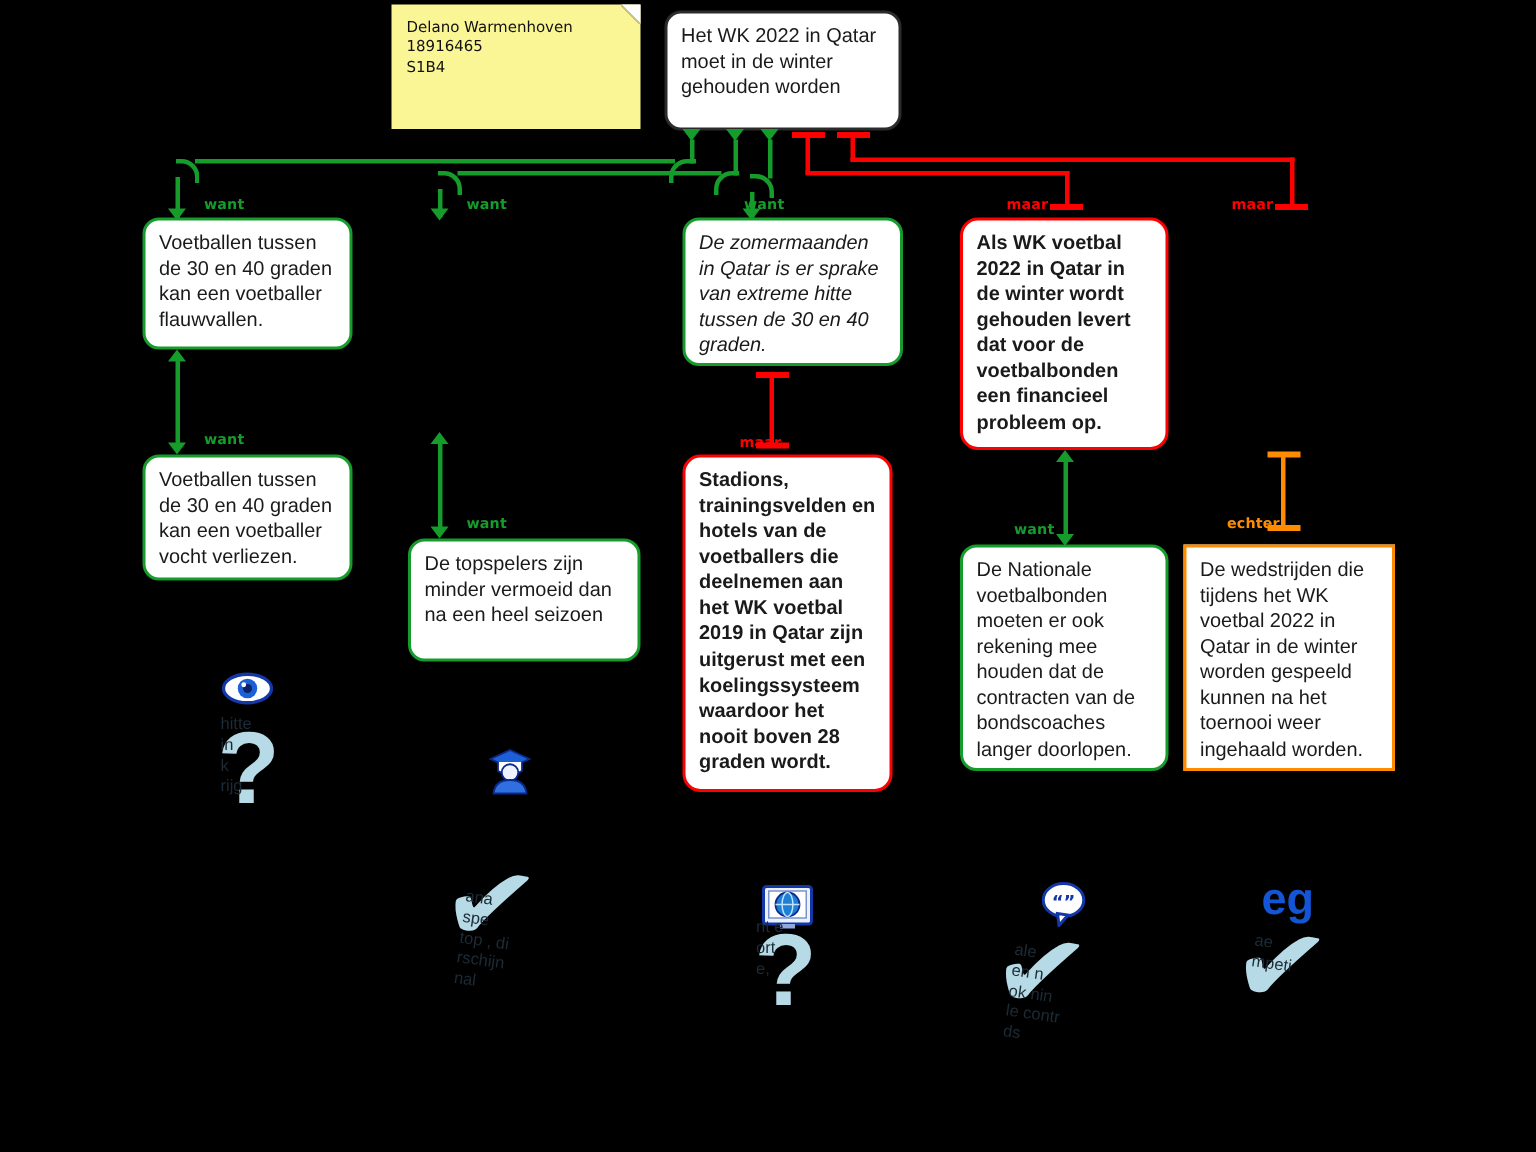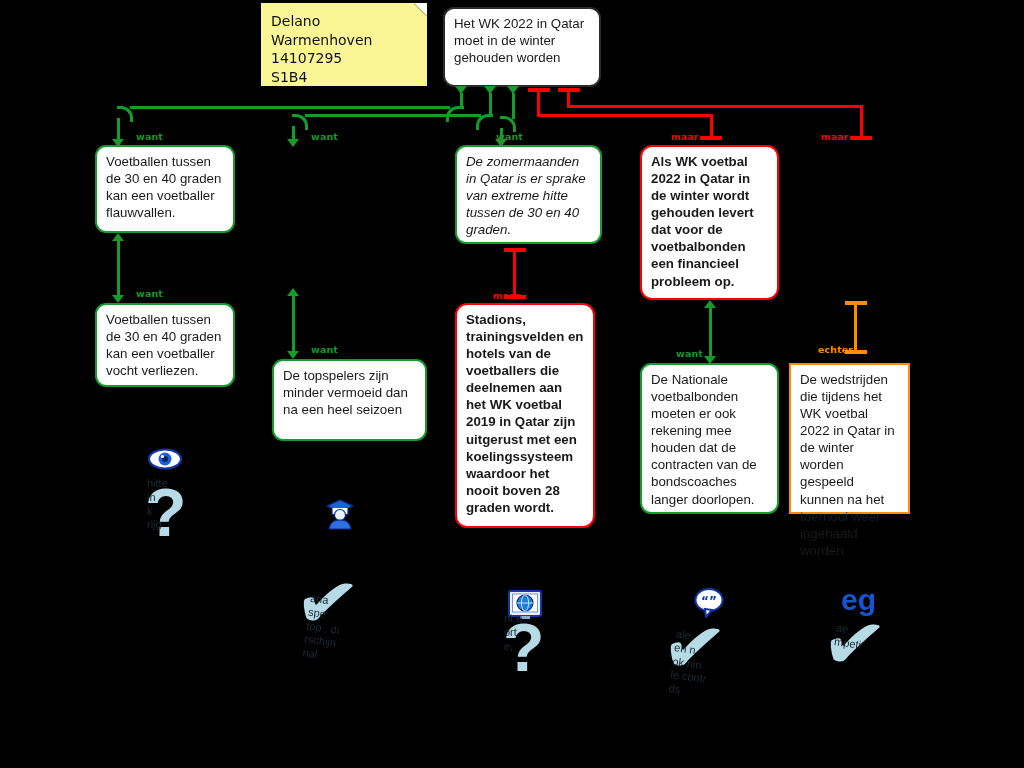--- a/index.html
+++ b/index.html
@@ -13,21 +13,21 @@
   
   .node{position:absolute;box-sizing:border-box;background:#ffffff;color:#1a1a1a;
         font-size:13.3px;line-height:1.285;padding:6px 8px 5px 9px;}
   .node.green{border:2.5px solid #159c2a;border-radius:11px;}
   .node.red{border:2.5px solid #ff0000;border-radius:12px;font-weight:bold;}
   .node.orange{border:2.5px solid #ff8c00;border-radius:0;}
   .node.root{border:2px solid #2b2b2b;border-radius:11px;}
 
   
   .sticky{position:absolute;box-sizing:border-box;background:#fbf695;color:#111;
-          font-size:14px;line-height:1.33;padding:9px 10px;
+          font-size:10px;line-height:1.33;padding:9px 10px;
           font-family:"DejaVu Sans",sans-serif;}
   .sticky .fold-in{position:absolute;right:0;top:0;width:13px;height:13px;
           background:linear-gradient(225deg,#ffffff 0 48%,#c9c481 48% 56%,transparent 56%);}
 
   
   .ln{position:absolute;background:#159c2a;}
   .ln.r{background:#ff0000;}
   .ln.o{background:#ff8c00;}
   .v{width:3px;}
   .h{height:3px;}
@@ -69,21 +69,21 @@
   .eg{position:absolute;color:#1455d6;font-weight:bold;font-size:30px;
       line-height:1;font-family:"Liberation Sans",sans-serif;}
 </style>
 </head>
 <body>
 
 <div id="stage">
 
   <div class="sticky" style="left:261px;top:3px;width:166px;height:83px;">
     <div>Delano Warmenhoven</div>
-    <div>14107295</div>
+    <div>18916465</div>
     <div>S1B4</div>
     <span class="fold-in"></span>
   </div>
 
   <div class="node root" style="left:443px;top:7px;width:158px;height:80px;">
     <span>Het WK 2022 in Qatar moet in de winter gehouden worden</span>
   </div>
 
   <div class="arrow-dn" style="left:455px;top:86px;"></div>
   <div class="arrow-dn" style="left:484px;top:86px;"></div>
@@ -174,21 +174,21 @@
   <div class="node green" style="left:640px;top:363px;width:139px;height:151px;">
     <span>De Nationale voetbalbonden moeten er ook rekening mee houden dat de contracten van de bondscoaches langer doorlopen.</span>
   </div>
 
 
   <div class="cap o" style="left:845px;top:301px;"></div>
   <div class="ln o v" style="left:854px;top:303px;width:3px;height:50px;"></div>
   <div class="cap o" style="left:845px;top:350px;"></div>
   <div class="lab o" style="left:818px;top:344px;">echter</div>
 
-  <div class="node orange" style="left:789px;top:363px;width:121px;height:151px;">
+  <div class="node orange" style="left:789px;top:363px;width:141px;height:151px;">
     <span>De wedstrijden die tijdens het WK voetbal 2022 in Qatar in de winter worden gespeeld kunnen na het toernooi weer ingehaald worden.</span>
   </div>
 
   <div class="deco" style="left:148px;top:448px;">
     <svg width="34" height="22" viewBox="0 0 34 22">
       <ellipse cx="17" cy="11" rx="16" ry="9.5" fill="#ffffff" stroke="#1437a8" stroke-width="2.2"></ellipse>
       <circle cx="17" cy="11" r="6.5" fill="#1d5fd6"></circle>
       <circle cx="17" cy="11" r="3" fill="#0a1f66"></circle>
       <circle cx="14.5" cy="8.5" r="1.6" fill="#ffffff"></circle>
     </svg>

